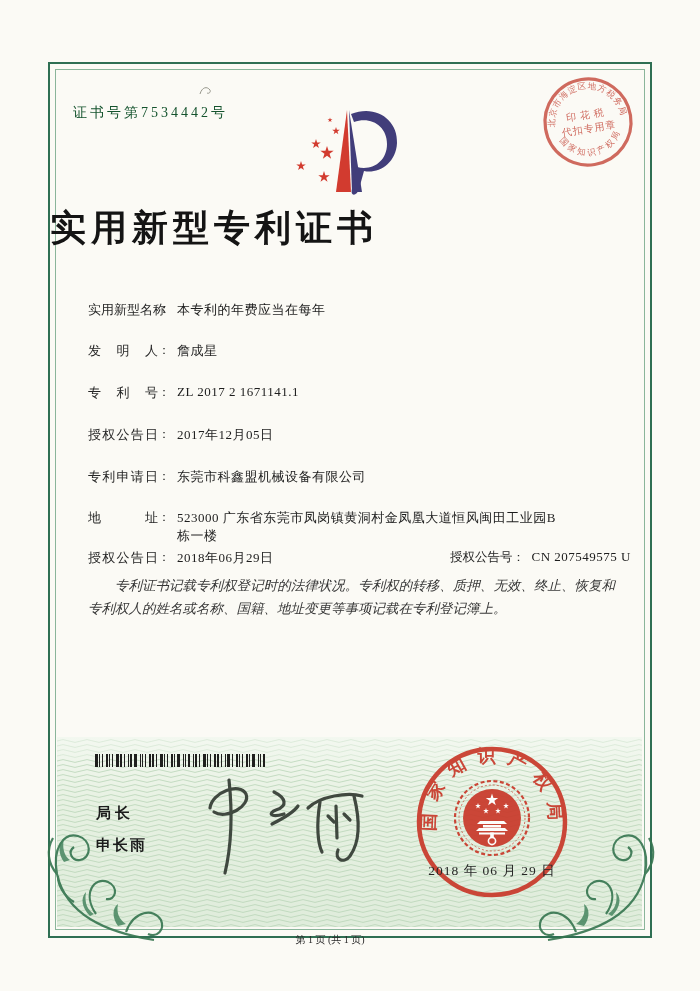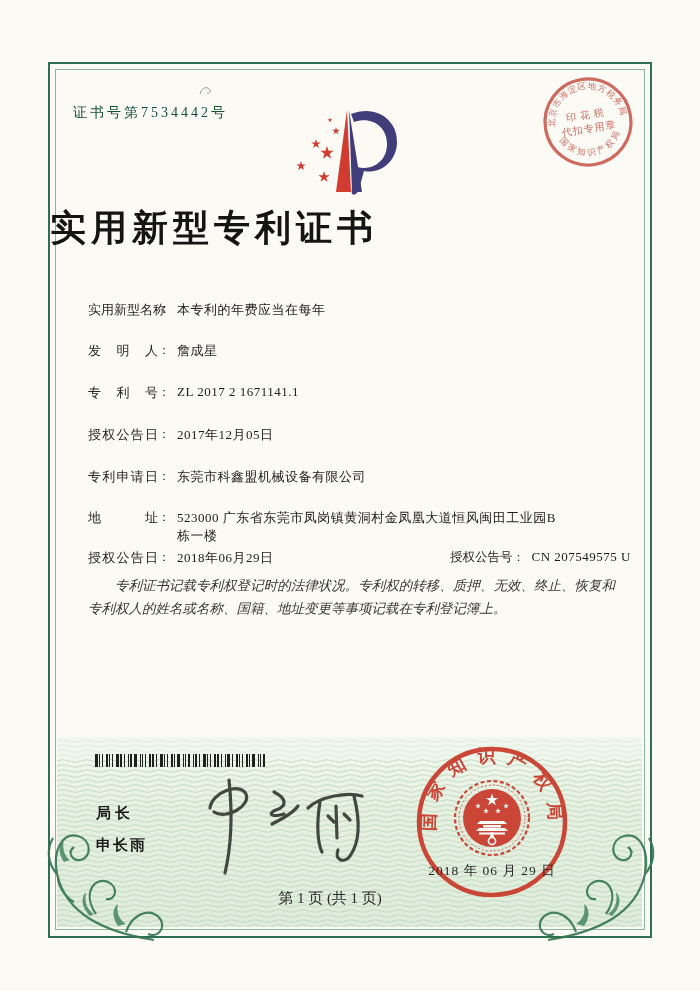--- a/index.html
+++ b/index.html
@@ -23,21 +23,21 @@
   .fvalue.wrap{display:inline-block;width:382px;white-space:normal;line-height:18px;}
   .grant-pair{left:362px;top:0;}
   .grant-pair .glabel{font-size:12.5px;color:#262626;}
   .body-text{left:88px;top:575px;width:527px;color:#373737;font-size:13.5px;
              line-height:22.6px;text-align:justify;font-style:italic;}
   .body-text p{margin:0;text-indent:27px;}
   .barcode{left:95px;top:754px;height:13px;font-size:0;}
   .barcode i{display:inline-block;height:13px;background:#20201e;}
   .director-title{left:96px;top:804px;font-size:15px;font-weight:600;color:#1c1c1c;letter-spacing:4px;}
   .director-name{left:96px;top:836px;font-size:15px;font-weight:600;color:#1c1c1c;letter-spacing:2px;}
-  .footer{left:28px;top:889px;width:604px;text-align:center;font-size:15px;color:#2a2a2a;}
+  .footer{left:28px;top:933px;width:604px;text-align:center;font-size:10px;color:#2a2a2a;}
   .flourish-right{transform:scaleX(-1);}
   svg text{font-family:"Liberation Serif","DejaVu Serif",serif;}
 </style>
 </head>
 <body>
 
 <div class="abs border-outer"></div>
 <div class="abs border-inner"></div>
 
 <div class="abs guilloche">

